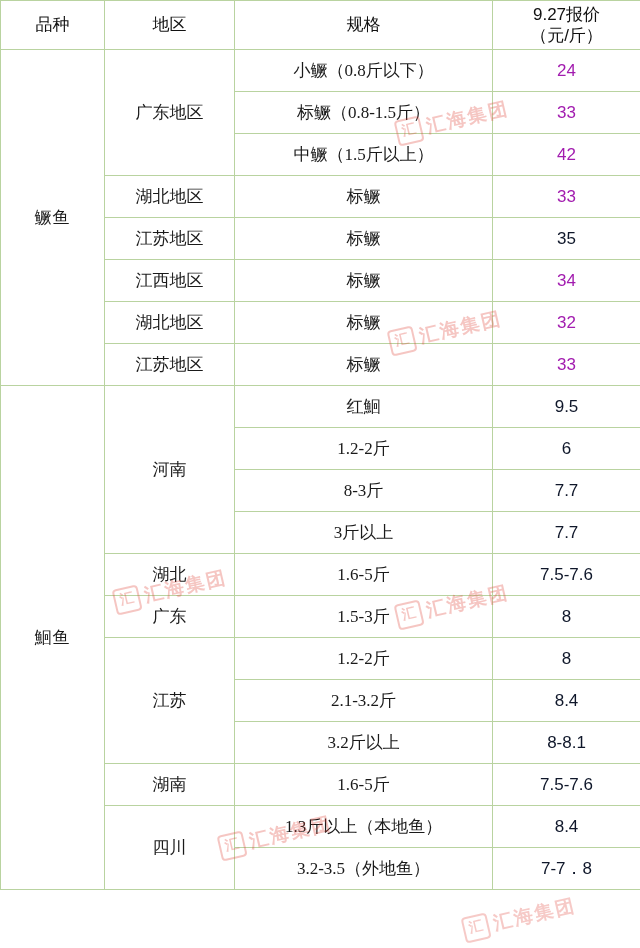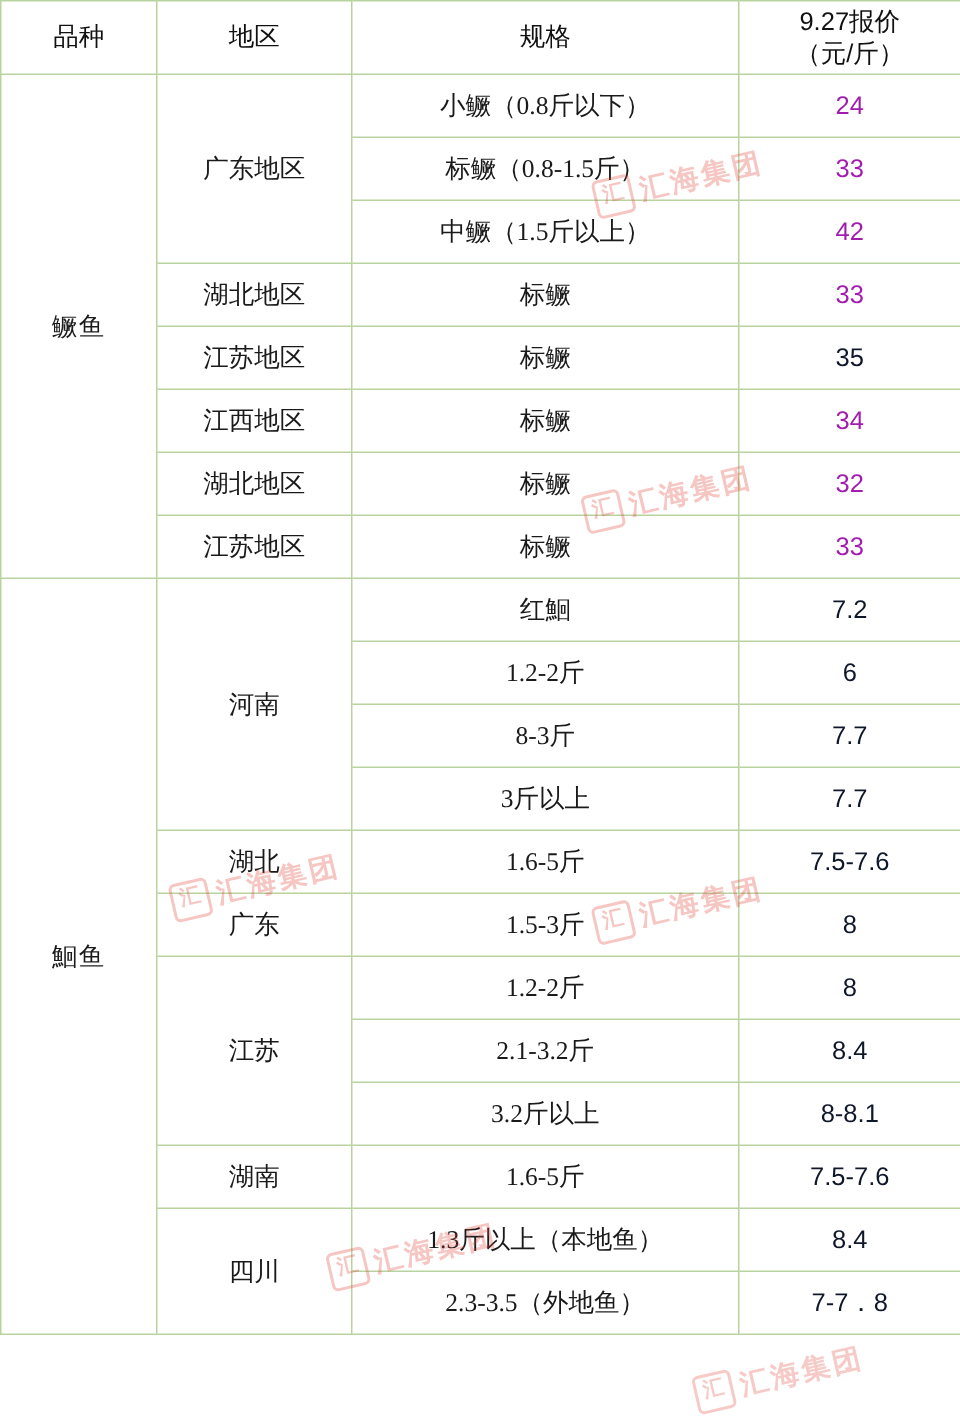--- a/index.html
+++ b/index.html
@@ -185,21 +185,21 @@
       </tr>
       <tr>
         <td class="region" rowspan="1">江苏地区</td>
         <td class="spec">标鳜</td>
         <td class="price green">33</td>
       </tr>
       <tr>
         <td class="variety" rowspan="12">鮰鱼</td>
         <td class="region" rowspan="4">河南</td>
         <td class="spec">红鮰</td>
-        <td class="price black">7.2</td>
+        <td class="price black">9.5</td>
       </tr>
       <tr>
         <td class="spec">1.2-2斤</td>
         <td class="price black">6</td>
       </tr>
       <tr>
         <td class="spec">8-3斤</td>
         <td class="price black">7.7</td>
       </tr>
       <tr>
@@ -233,17 +233,17 @@
         <td class="region" rowspan="1">湖南</td>
         <td class="spec">1.6-5斤</td>
         <td class="price black">7.5-7.6</td>
       </tr>
       <tr>
         <td class="region" rowspan="2">四川</td>
         <td class="spec">1.3斤以上（本地鱼）</td>
         <td class="price black">8.4</td>
       </tr>
       <tr>
-        <td class="spec">2.3-3.5（外地鱼）</td>
+        <td class="spec">3.2-3.5（外地鱼）</td>
         <td class="price black">7-7．8</td>
       </tr>
     </tbody>
 </table>
 
 </body></html>

